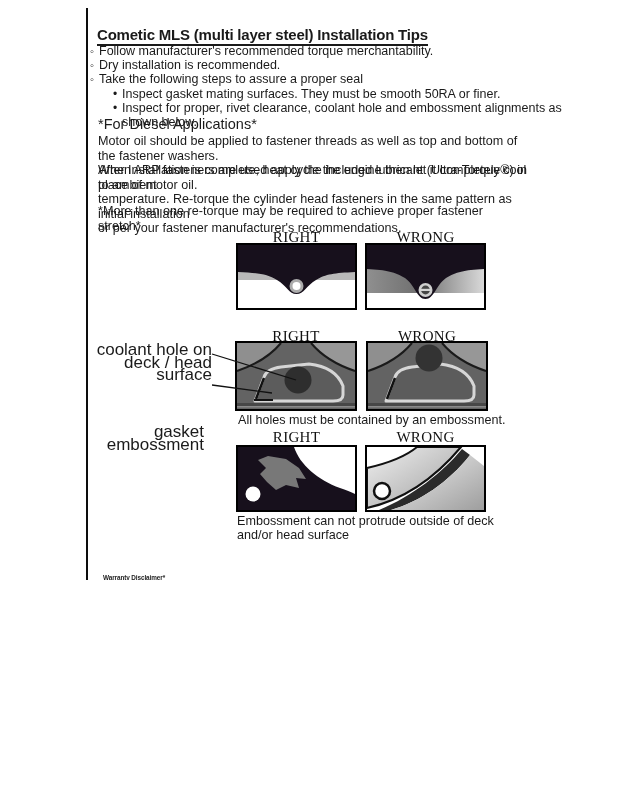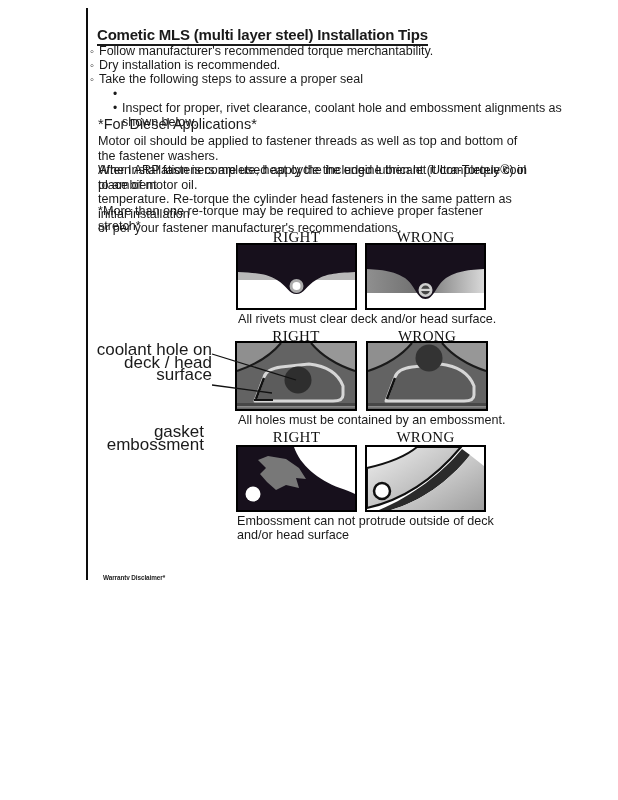--- a/index.html
+++ b/index.html
@@ -61,20 +61,21 @@
     <div class="tiprow">
       <span class="mk">◦</span>
       <span>Dry installation is recommended.</span>
     </div>
     <div class="tiprow">
       <span class="mk">◦</span>
       <span>Take the following steps to assure a proper seal</span>
     </div>
     <div class="tiprow subrow">
       <span class="mk">•</span>
+      <span>Inspect gasket mating surfaces.  They must be smooth 50RA or finer.</span>
     </div>
     <div class="tiprow subrow">
       <span class="mk">•</span>
       <span>Inspect for proper, rivet clearance, coolant hole and embossment alignments as shown below.</span>
     </div>
   </div>
 
   <div class="abs diesel-h">*For Diesel Applications*</div>
   <div class="abs para p2">After Installation is complete, heat cycle the engine then let it completely cool to ambient
 temperature. Re-torque the cylinder head fasteners in the same pattern as initial installation
@@ -106,21 +107,20 @@
     <rect x="0" y="0" width="121" height="67" fill="#ffffff"></rect>
     <rect x="2" y="26" width="117" height="24" fill="url(#g1)"></rect>
     <rect x="2" y="50" width="117" height="15" fill="#ffffff"></rect>
     <path d="M2,2 H119 V26 C99,27 91,29 81,35 C71,42 69,56 60.5,56 C52,56 50,42 40,35 C30,29 22,27 2,26 Z" fill="#17101c"></path>
     <circle cx="60.5" cy="47" r="7" fill="#cfcfcf"></circle>
     <circle cx="60.5" cy="47" r="4.4" fill="#454545"></circle>
     <rect x="55" y="45.8" width="11" height="2.2" fill="#d5d5d5"></rect>
     <rect x="1" y="1" width="119" height="65" fill="none" stroke="#000000" stroke-width="2"></rect>
   </svg>
 
-  <div class="abs caption" style="left:238px;top:313px;">All rivets must clear deck and/or head surface.</div>
 
   <div class="abs dlabel" style="left:235px;top:328px;width:122px;">RIGHT</div>
   <div class="abs dlabel" style="left:366px;top:328px;width:122px;">WRONG</div>
 
   <div class="abs ptr-label" style="left:96px;top:344px;">coolant hole on
 deck / head surface</div>
   <div class="abs ptr-label" style="left:88px;top:378px;margin-top:48px;">gasket embossment</div>
 
   <svg class="abs" style="left:235px;top:341px;" width="122" height="70" viewBox="0 0 122 70">
     <rect x="0" y="0" width="122" height="70" fill="#636363"></rect>

